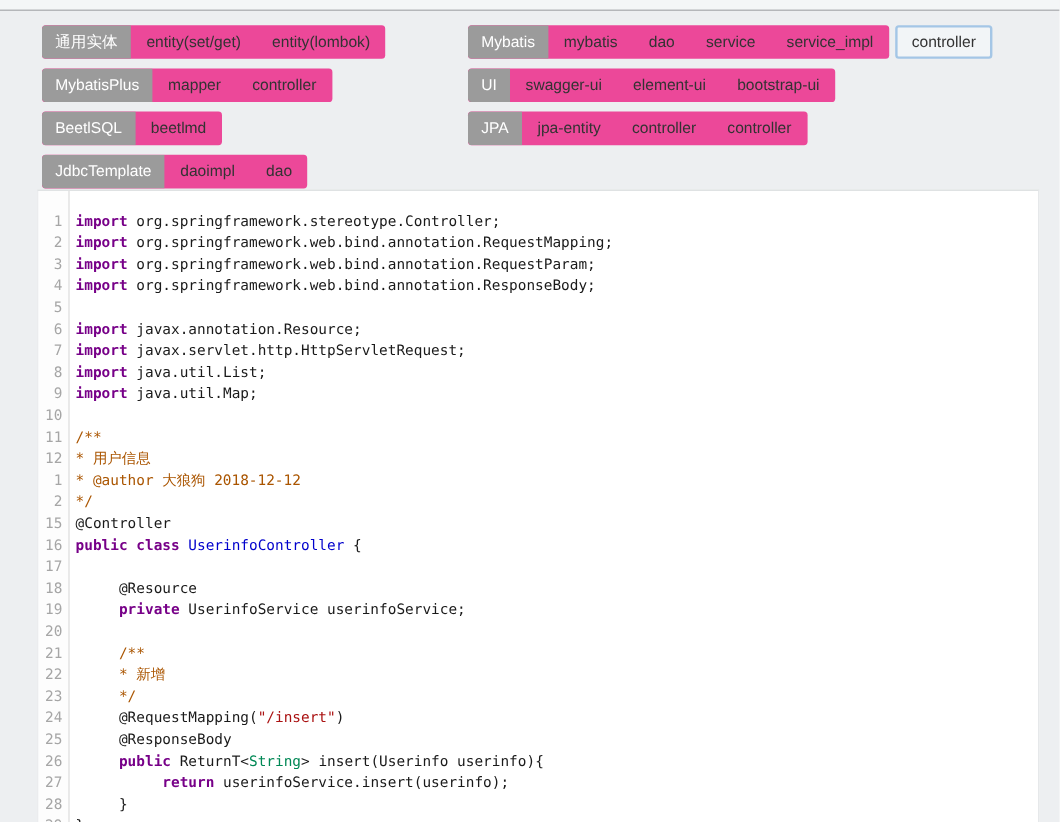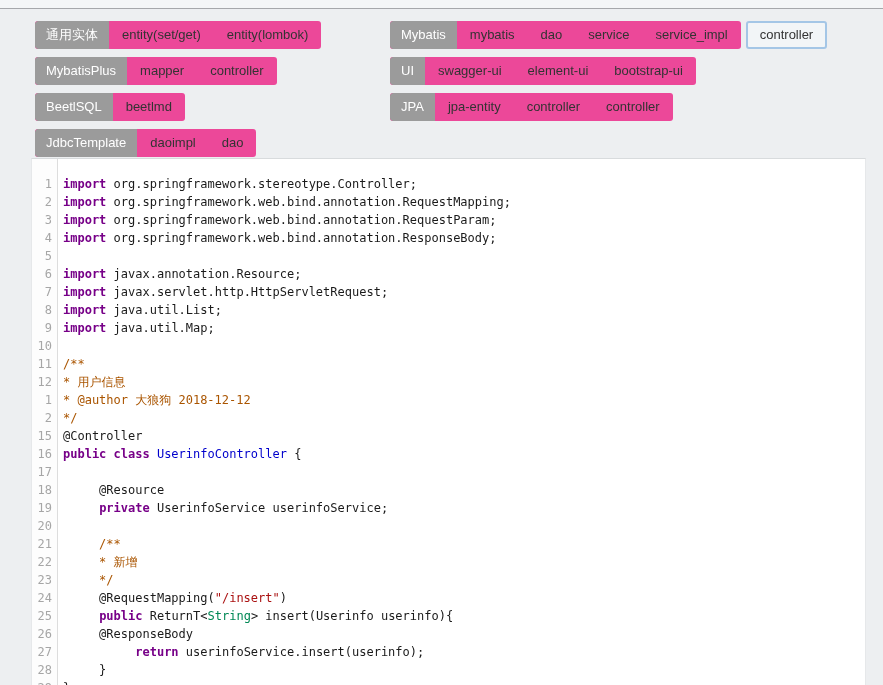--- a/index.html
+++ b/index.html
@@ -186,20 +186,20 @@
         <div class="cl"><span class="tk-pl">@Controller</span></div>
         <div class="cl"><span class="tk-kw">public class </span><span class="tk-def">UserinfoController</span><span class="tk-pl"> {</span></div>
         <div class="cl"></div>
         <div class="cl"><span class="tk-pl">     @Resource</span></div>
         <div class="cl"><span class="tk-pl">     </span><span class="tk-kw">private</span><span class="tk-pl"> UserinfoService userinfoService;</span></div>
         <div class="cl"></div>
         <div class="cl"><span class="tk-com">     /**</span></div>
         <div class="cl"><span class="tk-com">     * 新增</span></div>
         <div class="cl"><span class="tk-com">     */</span></div>
         <div class="cl"><span class="tk-pl">     @RequestMapping(</span><span class="tk-str">"/insert"</span><span class="tk-pl">)</span></div>
+        <div class="cl"><span class="tk-pl">     @ResponseBody</span></div>
         <div class="cl"><span class="tk-pl">     </span><span class="tk-kw">public</span><span class="tk-pl"> ReturnT&lt;</span><span class="tk-typ">String</span><span class="tk-pl">&gt; insert(Userinfo userinfo){</span></div>
-        <div class="cl"><span class="tk-pl">     @ResponseBody</span></div>
         <div class="cl"><span class="tk-pl">          </span><span class="tk-kw">return</span><span class="tk-pl"> userinfoService.insert(userinfo);</span></div>
         <div class="cl"><span class="tk-pl">     }</span></div>
         <div class="cl"><span class="tk-pl">}</span></div>
       </div>
   </div>
 </div>
 
 </body></html>

